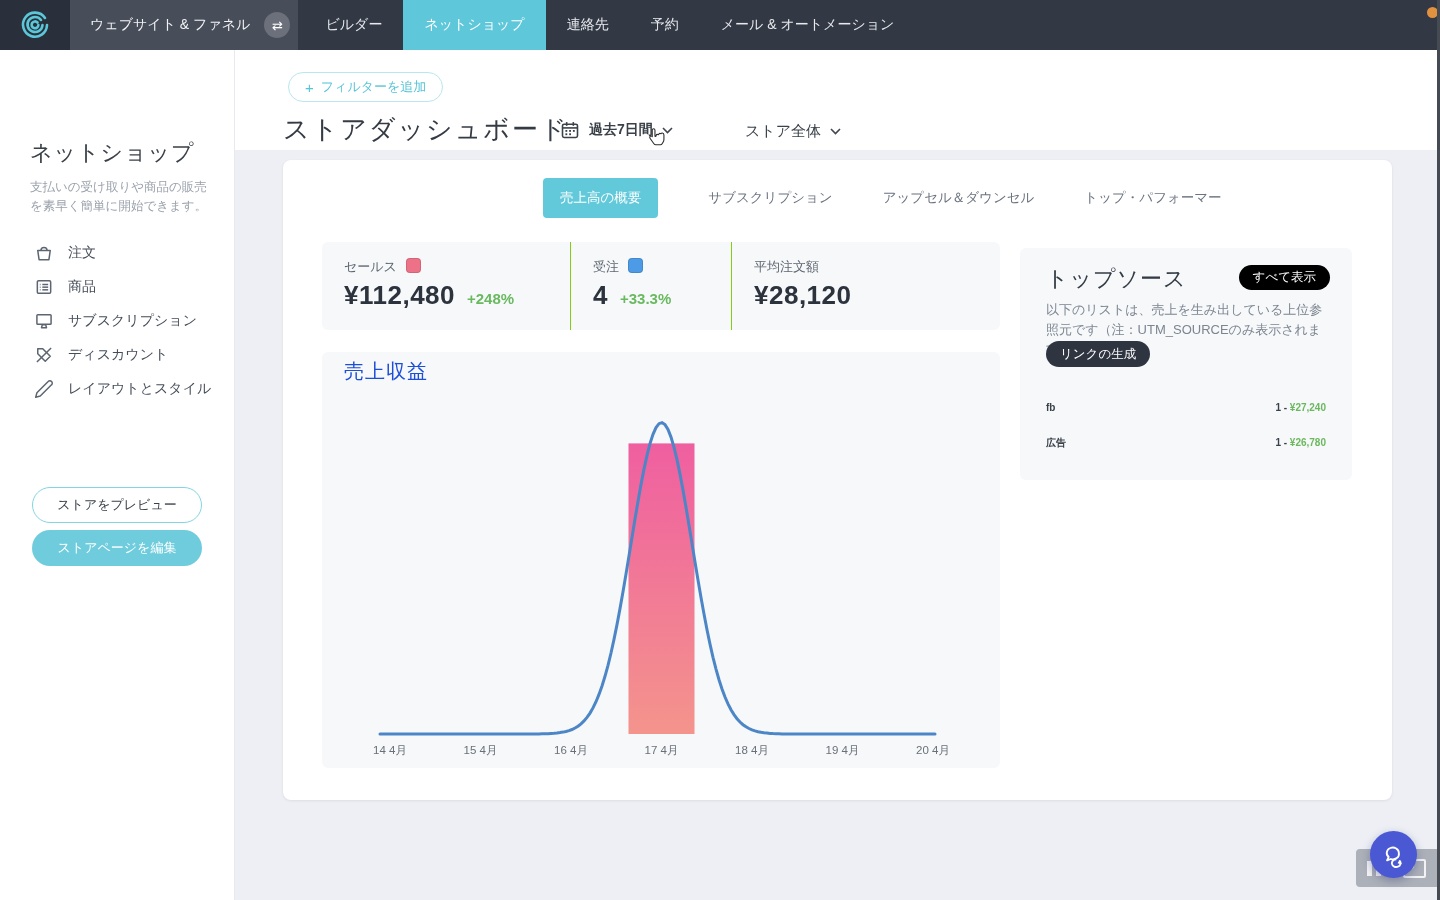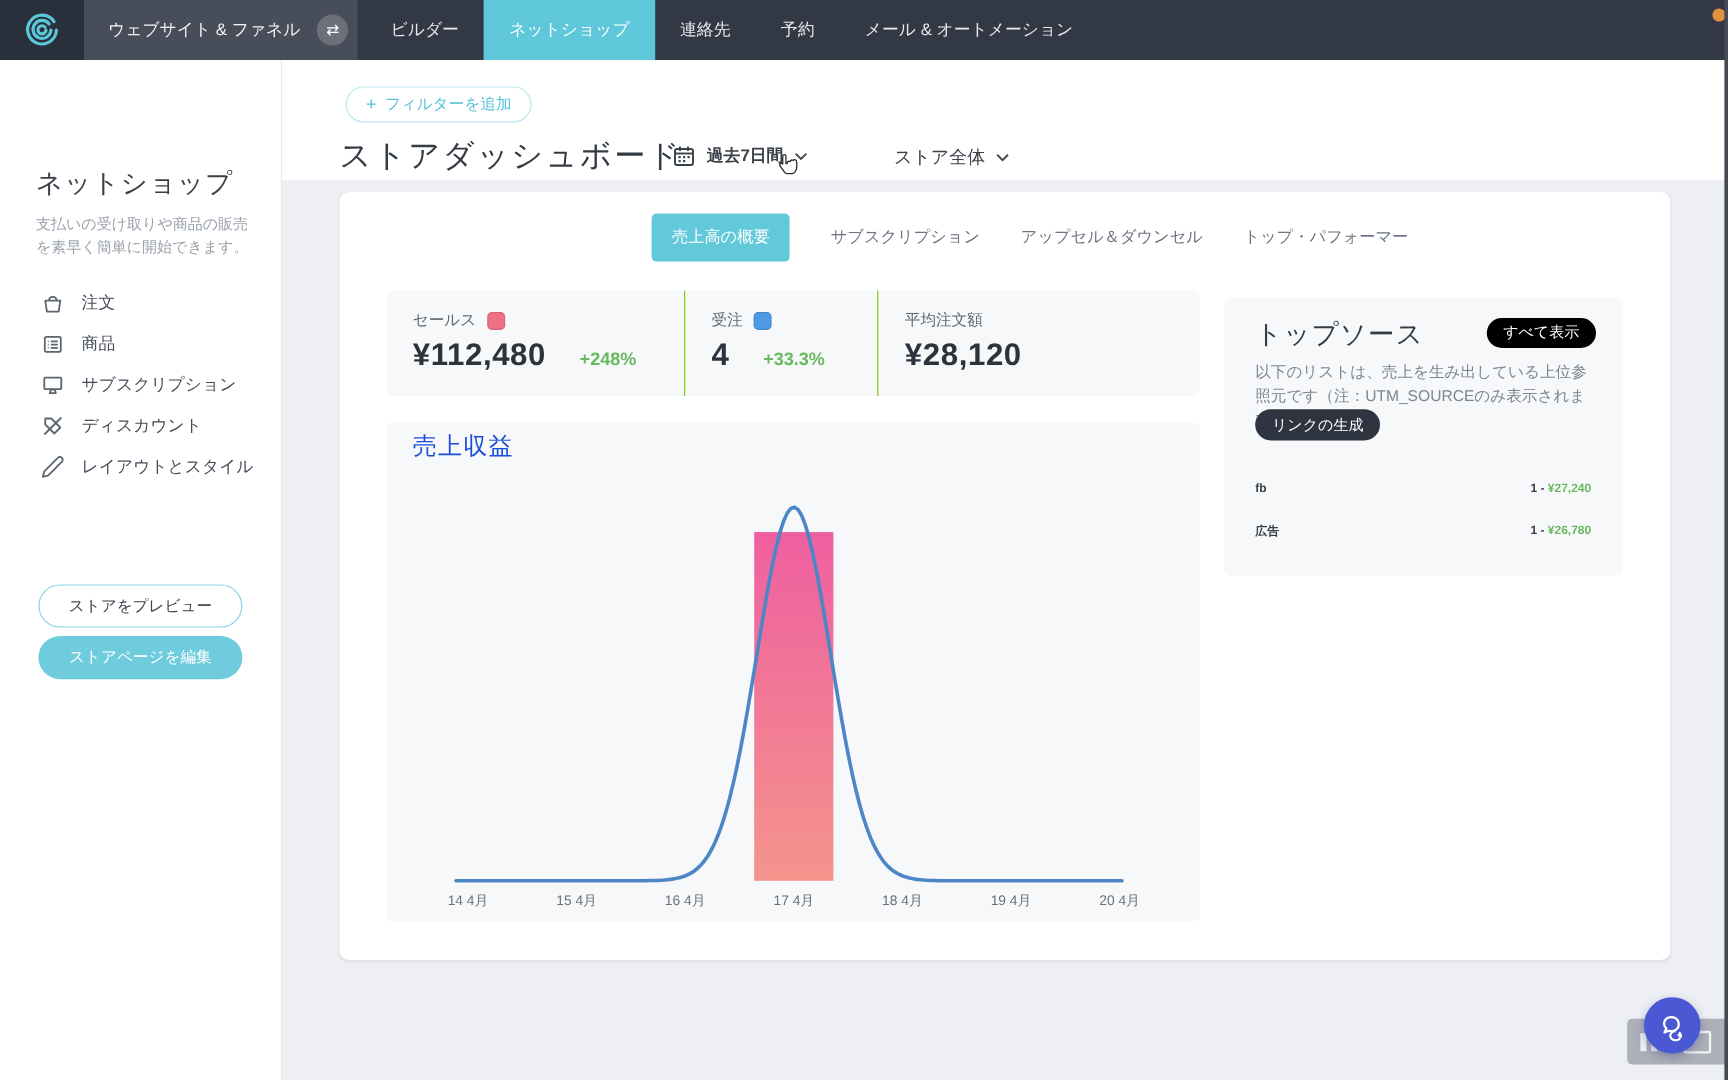--- a/index.html
+++ b/index.html
@@ -48,30 +48,30 @@
   .page-title{left:283px;top:112px;font-size:26px;color:#343b44;letter-spacing:2px;z-index:5;}
   .date-picker{left:560px;top:120px;display:flex;align-items:center;gap:9px;z-index:5;cursor:pointer;}
   .date-picker .txt{font-size:14px;font-weight:bold;color:#3a4149;}
   .scope-picker{left:745px;top:122px;display:flex;align-items:center;gap:9px;z-index:5;cursor:pointer;}
   .scope-picker .txt{font-size:15px;color:#3a4149;}
 
   
   .big-card{left:283px;top:160px;width:1109px;height:640px;background:#fff;border-radius:8px;
     box-shadow:0 1px 3px rgba(40,50,70,.08), 0 0 0 1px #ededf2;z-index:4;}
 
-  .tabs-row{left:543px;top:178px;display:flex;align-items:center;gap:34px;z-index:6;}
+  .tabs-row{left:543px;top:178px;display:flex;align-items:center;gap:50px;z-index:6;}
   .tab{font-size:13.5px;color:#6b7380;height:40px;display:flex;align-items:center;cursor:pointer;white-space:nowrap;}
   .tab.active{background:#62c9da;color:#fff;border-radius:4px;padding:0 17px;}
 
   .stats-card{left:322px;top:242px;width:678px;height:88px;background:#f6f8fa;border-radius:6px;display:flex;z-index:6;}
   .stat-col{box-sizing:border-box;padding:16px 0 0 22px;}
   .stat-col + .stat-col{border-left:1px solid #84cc16;}
-  .stat-label-row{display:flex;align-items:center;gap:9px;font-size:13px;color:#5f6770;}
+  .stat-label-row{display:flex;gap:9px;font-size:13px;color:#5f6770;}
   .swatch{width:15px;height:15px;border-radius:4px;}
-  .stat-value-row{display:flex;align-items:baseline;gap:28px;margin-top:4px;}
+  .stat-value-row{display:flex;align-items:baseline;gap:12px;margin-top:4px;}
   .stat-value{font-size:26px;font-weight:bold;color:#2c333c;letter-spacing:.5px;}
   .stat-delta{font-size:15px;font-weight:bold;color:#69b95f;}
 
   .chart-card{left:322px;top:352px;width:678px;height:416px;background:#f6f8fa;border-radius:6px;z-index:6;}
   .chart-title{position:absolute;left:22px;top:6px;font-size:20px;color:#1d4ed8;letter-spacing:1px;}
   .chart-svg{position:absolute;left:0;top:0;}
 
   .sources-card{left:1020px;top:248px;width:332px;height:232px;background:#f6f8fa;border-radius:6px;z-index:6;}
   .src-title{position:absolute;left:26px;top:16px;font-size:22px;color:#343b44;letter-spacing:1px;}
   .src-viewall{position:absolute;right:22px;top:17px;height:25px;padding:0 14px;border-radius:13px;background:#000000;color:#fff;

